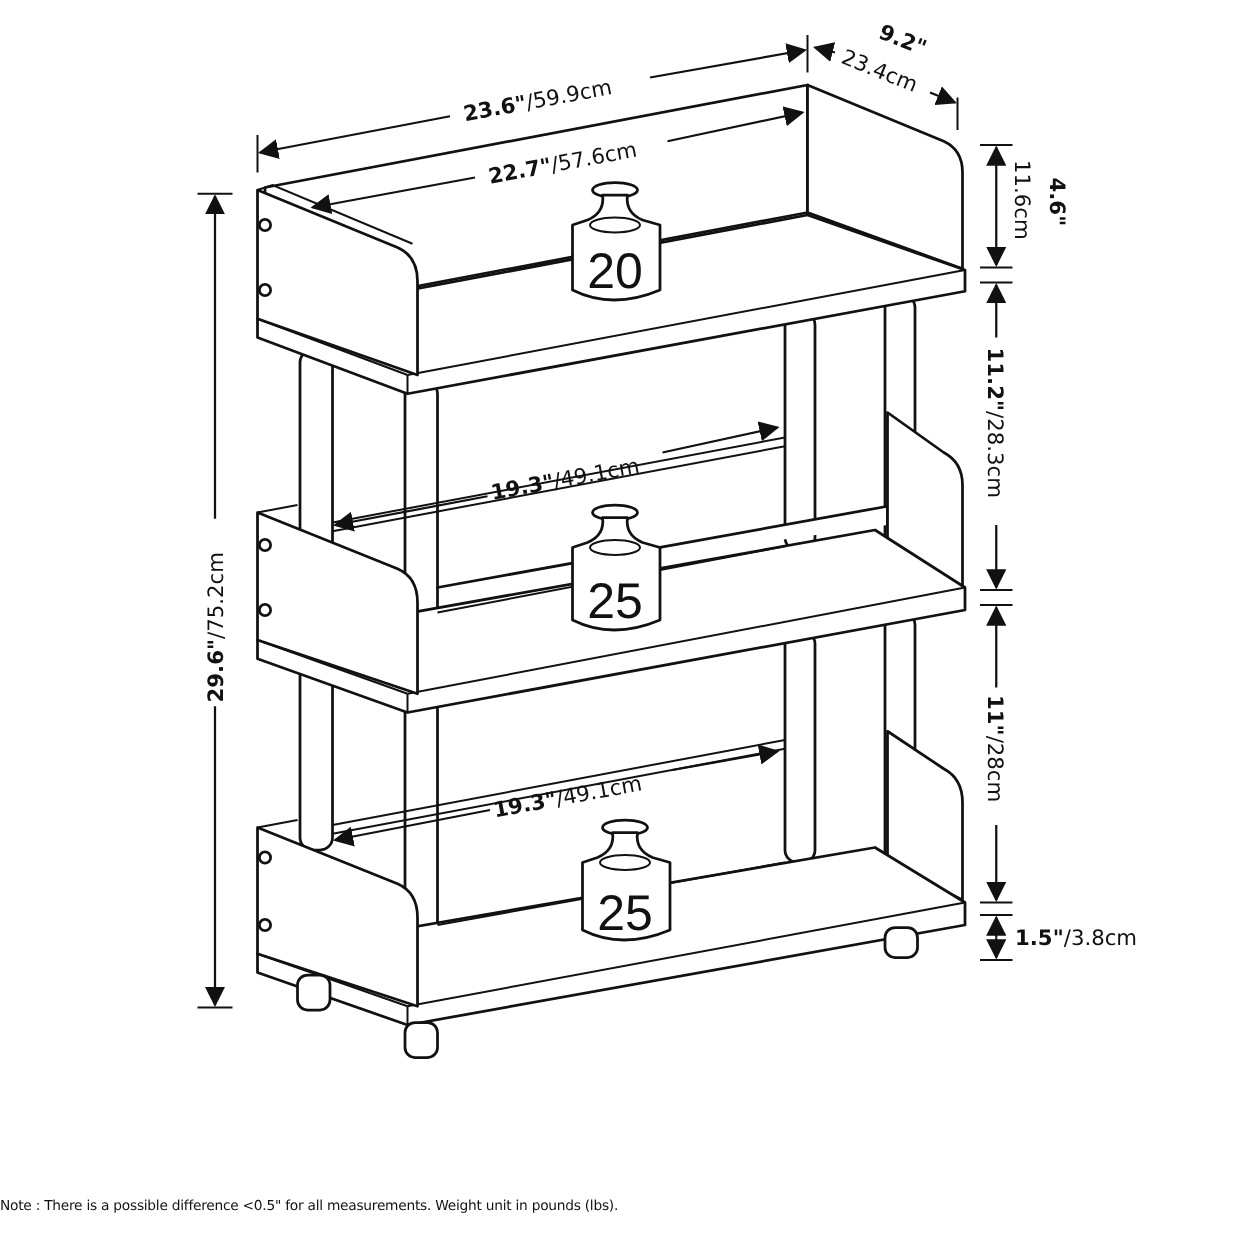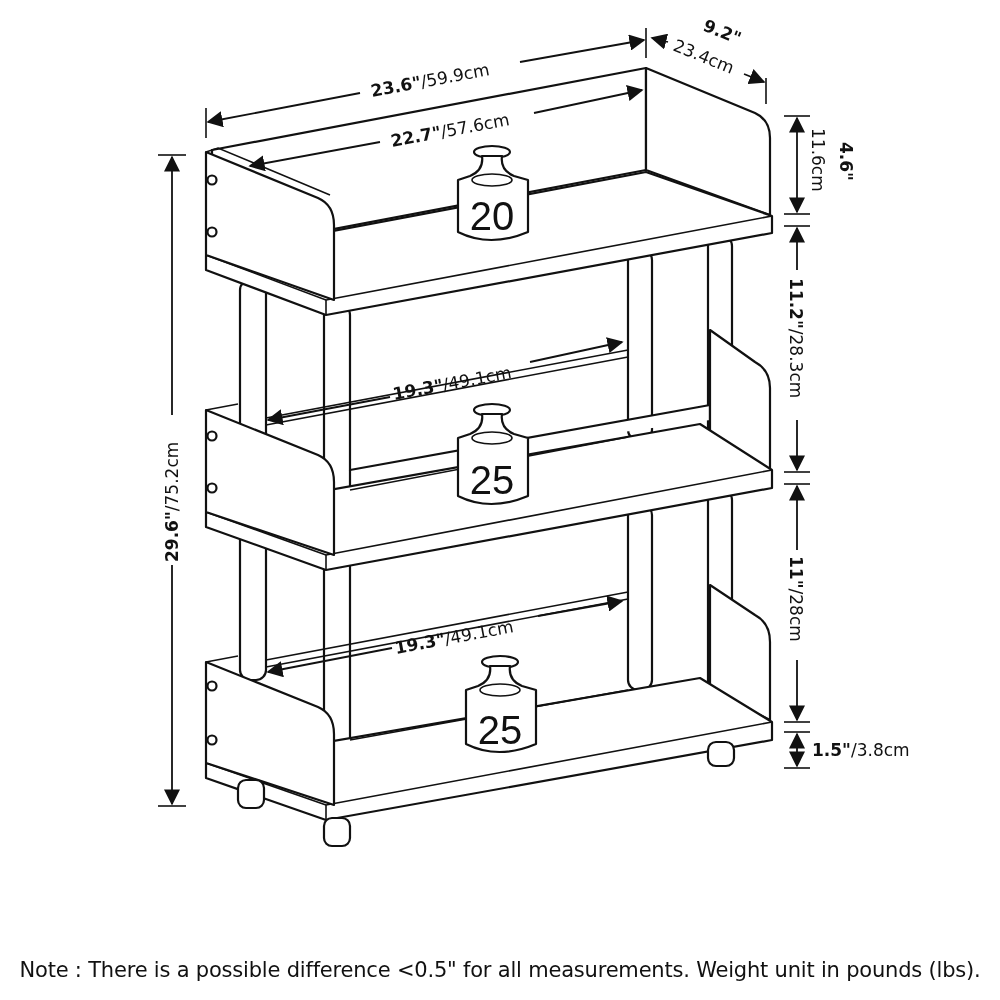--- a/index.html
+++ b/index.html
@@ -5,22 +5,22 @@
   html, body { margin: 0; padding: 0; background: #ffffff; }
   body { width: 1000px; height: 1000px; position: relative; overflow: hidden;
          font-family: "DejaVu Sans", "Liberation Sans", sans-serif; color: #111; }
   #diagram { position: absolute; left: 0; top: 0; width: 1000px; height: 1000px; }
   .ln { stroke: #111; stroke-width: 2.2; fill: #fff; stroke-linejoin: round; stroke-linecap: round; }
   .thin { stroke: #111; stroke-width: 1.6; fill: none; }
   .dim { stroke: #111; stroke-width: 1.8; fill: none; }
   .lbl { font-family: "DejaVu Sans", sans-serif; font-size: 17px; fill: #111; }
   .lbl .b { font-weight: bold; }
   .wt { font-family: "Liberation Sans", sans-serif; font-size: 40px; fill: #111; }
-  .note { position: absolute; left: 0; width: 1000px; top: 958px; text-align: center;
-          font-family: "DejaVu Sans", sans-serif; font-size: 21px; letter-spacing: -0.2px; color: #111; }
+  .note { position: absolute; left: 0; width: 1000px; top: 958px; text-align: left;
+          font-family: "DejaVu Sans", sans-serif; font-size: 11px; letter-spacing: -0.2px; color: #111; }
 </style>
 </head>
 <body>
 
 <svg id="diagram" viewBox="0 0 1000 1000" xmlns="http://www.w3.org/2000/svg">
   <defs>
     <marker id="ah" viewBox="0 0 10 10" refX="9" refY="5" markerWidth="9" markerHeight="9" orient="auto-start-reverse">
       <path d="M0,0 L10,5 L0,10 z" fill="#111"></path>
     </marker>
   </defs>

